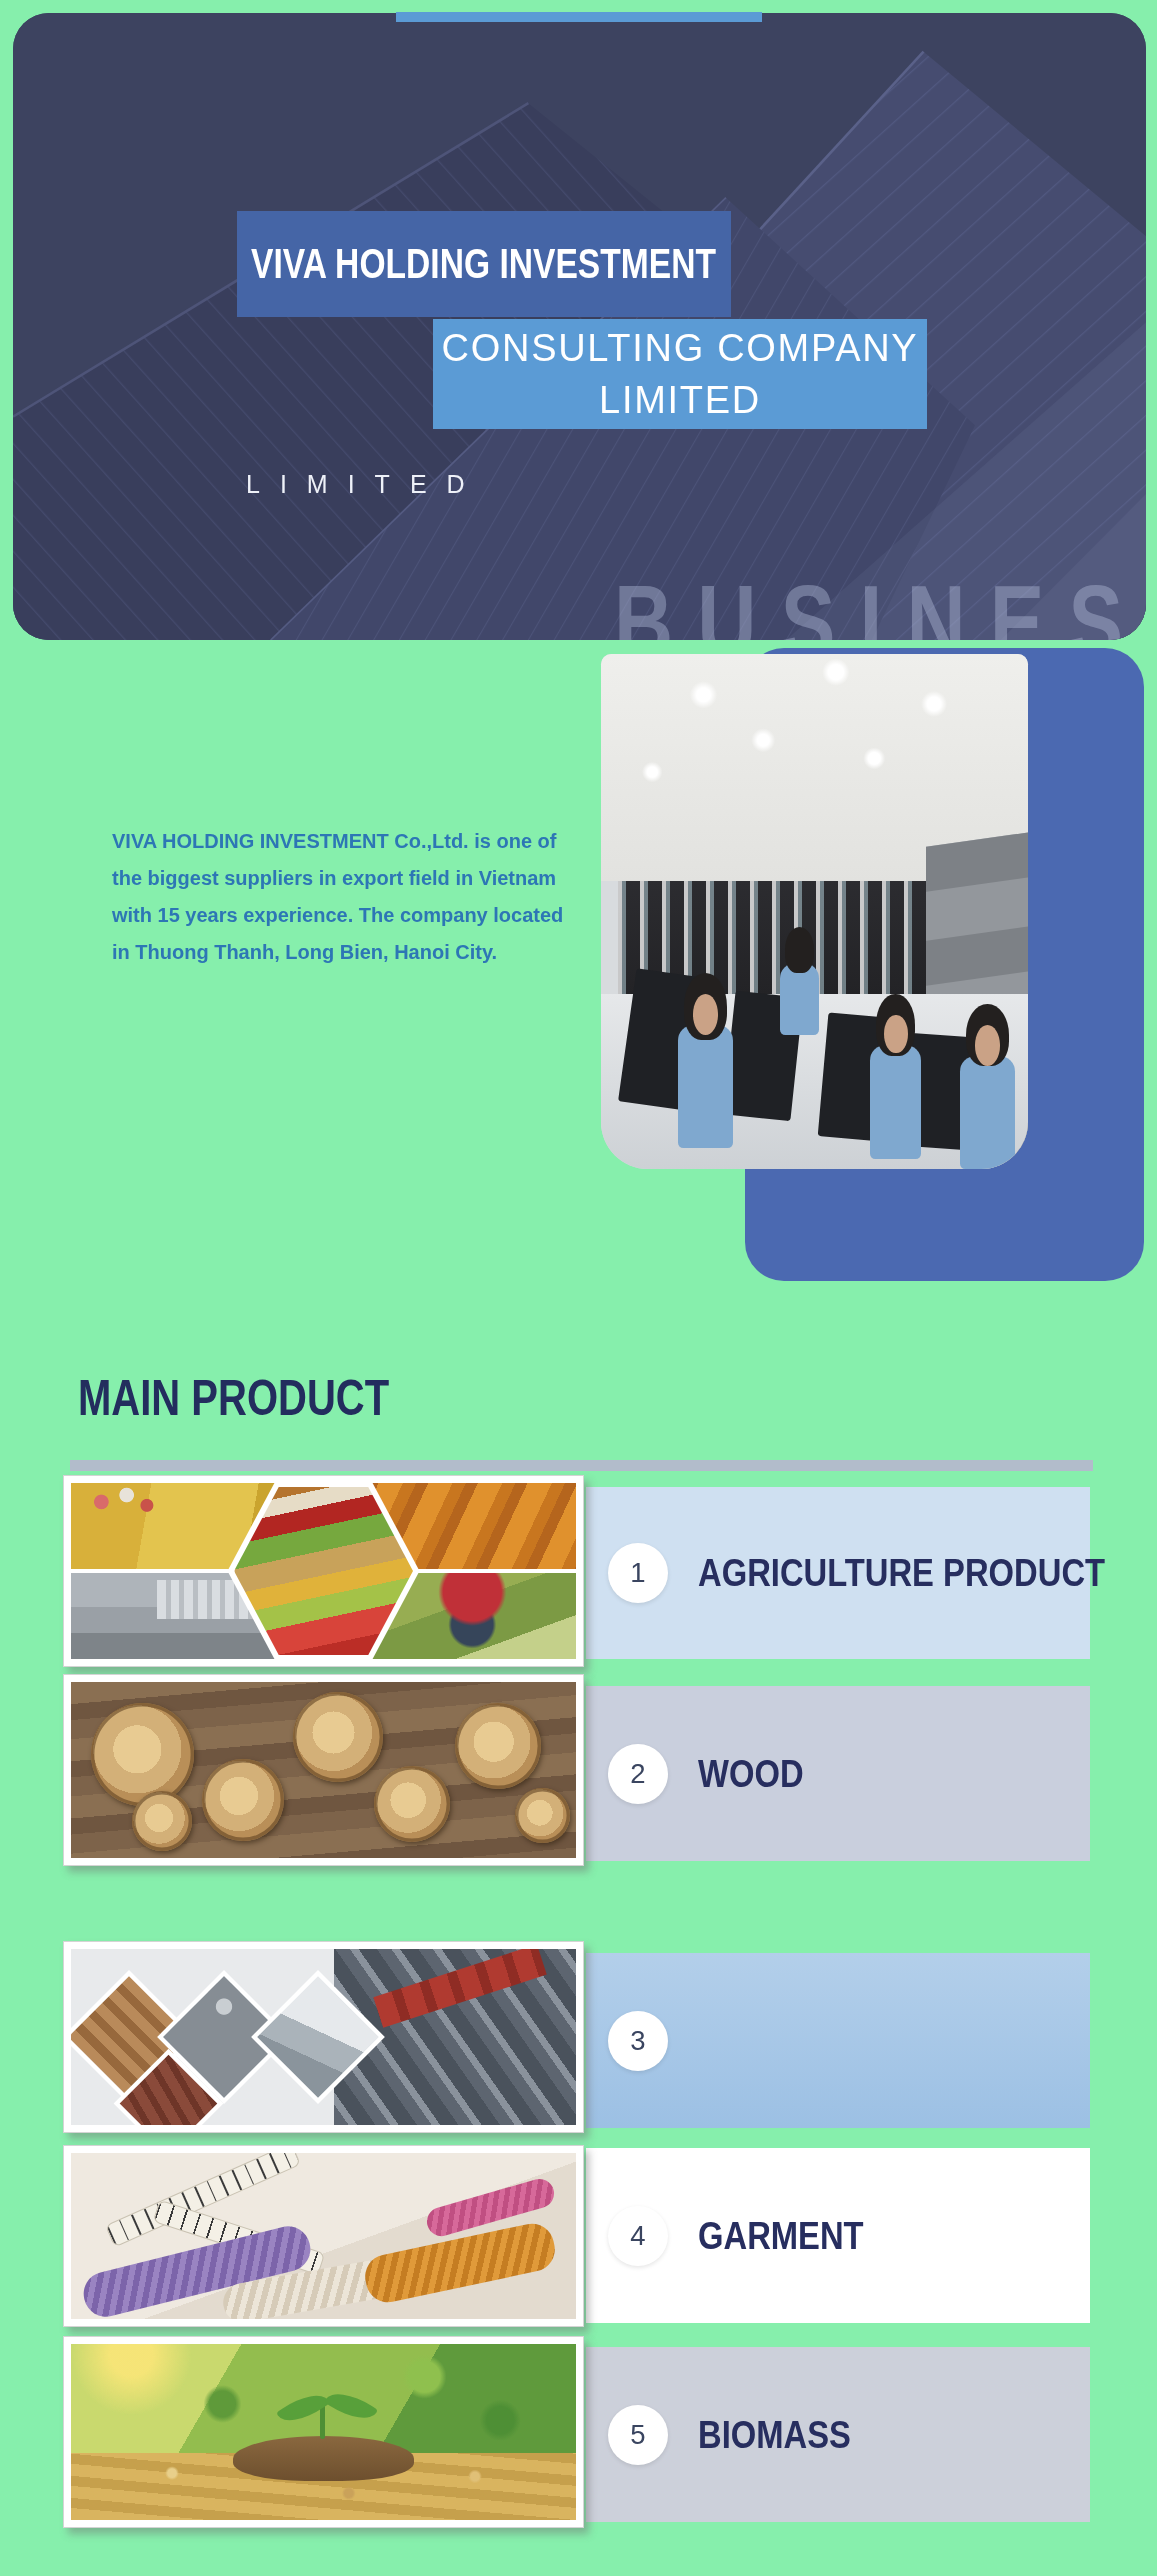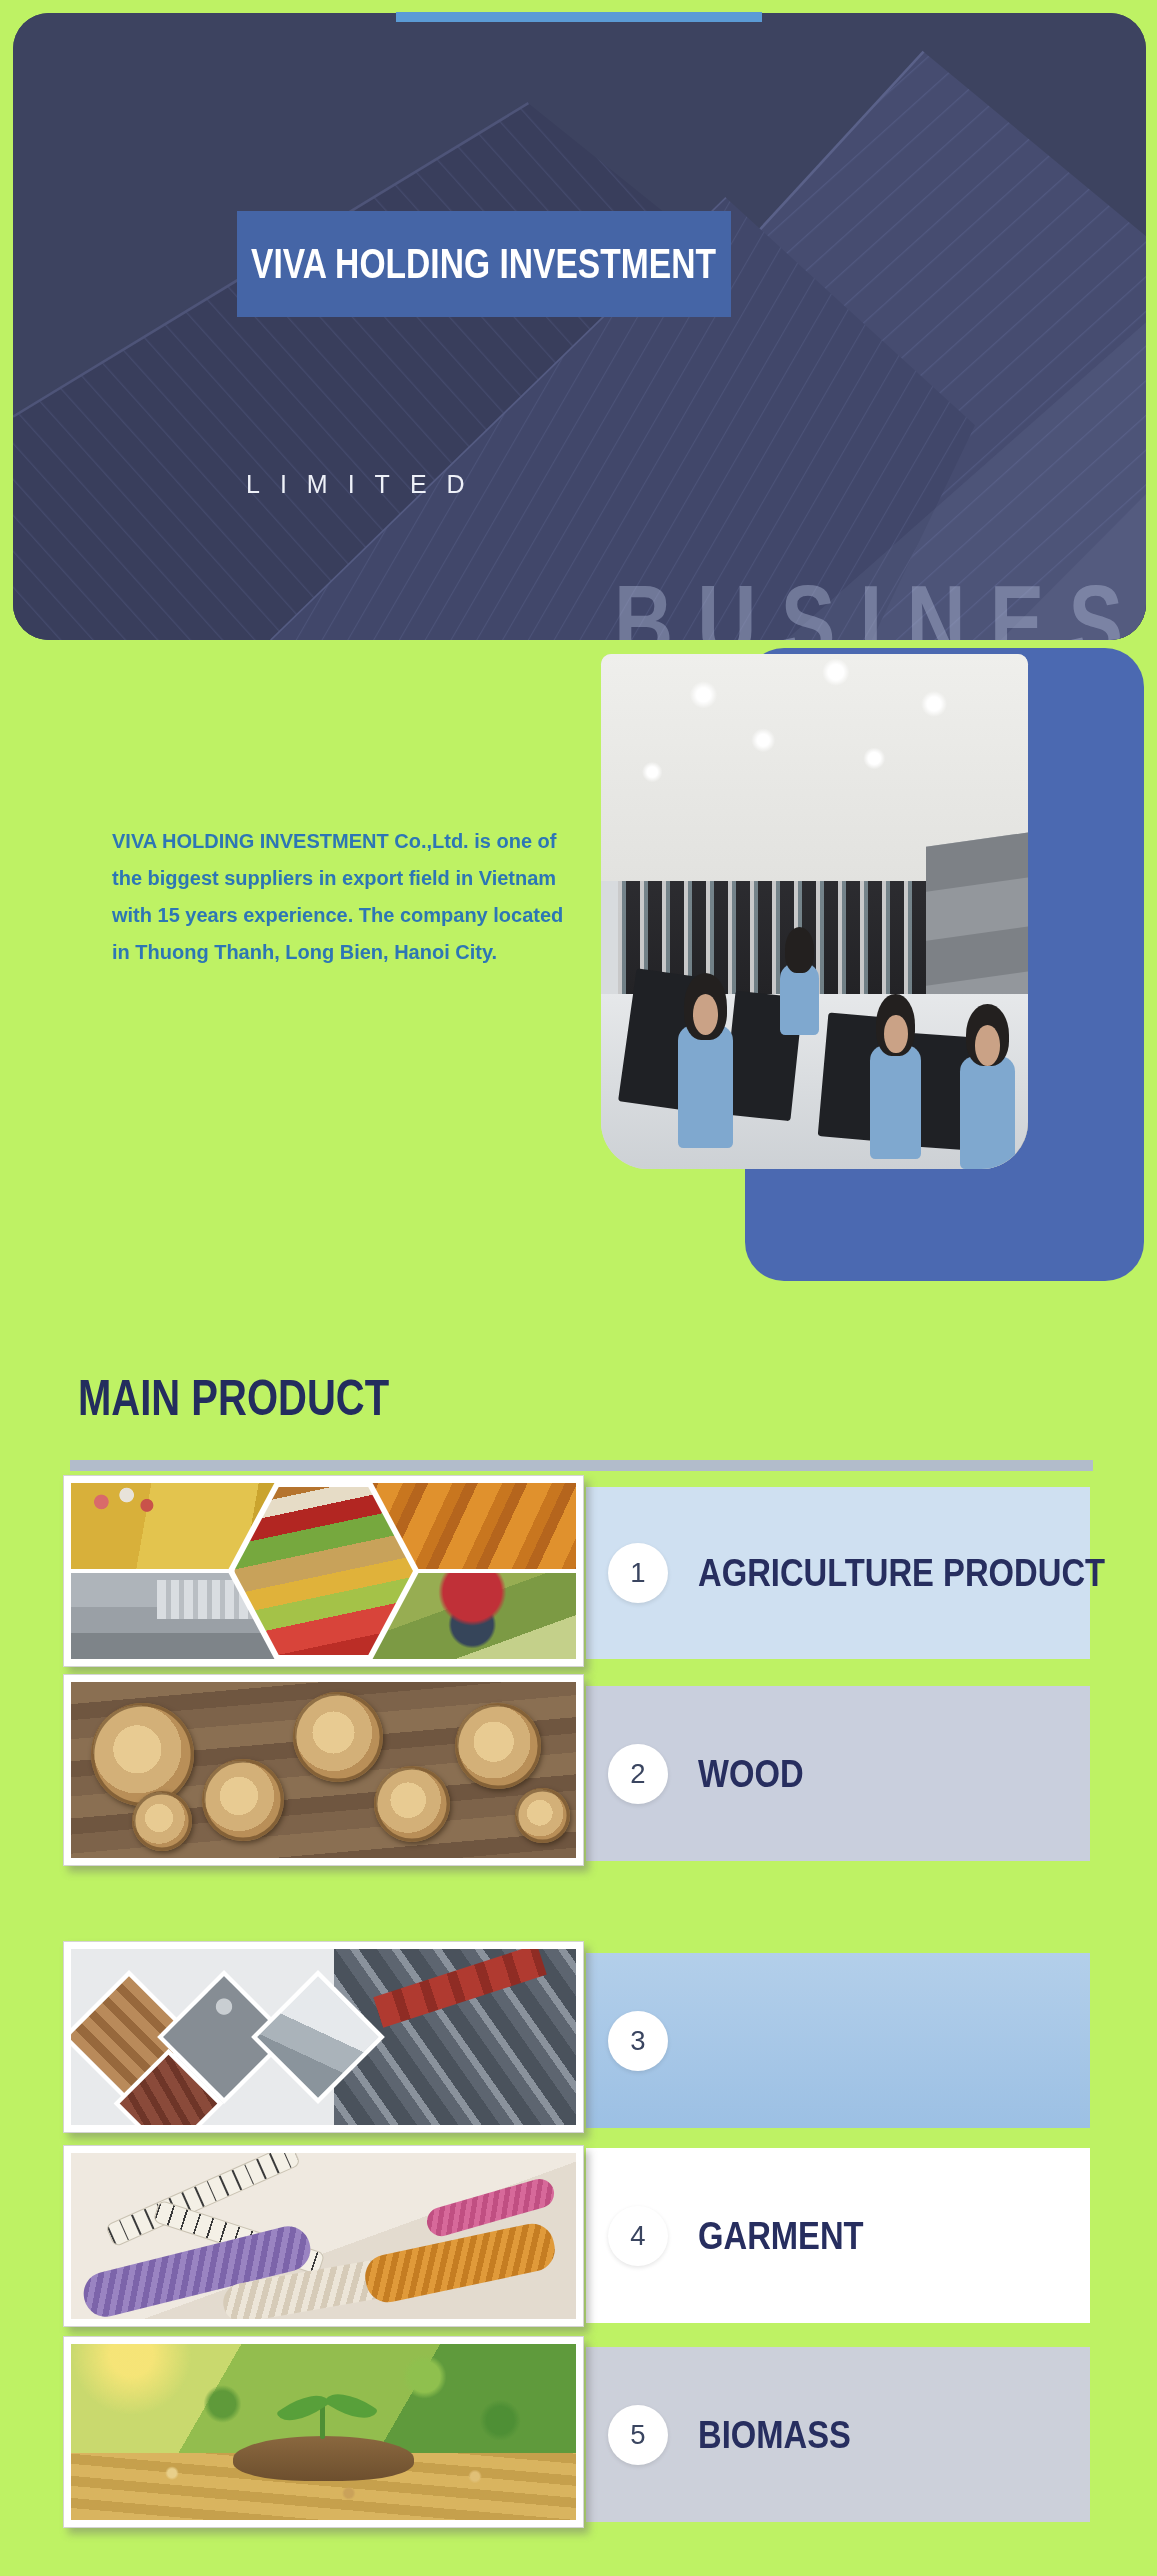--- a/index.html
+++ b/index.html
@@ -1,16 +1,16 @@
 <!DOCTYPE html>
 <html style="font-size:13.7px"><head>
 <meta charset="utf-8">
 <style>
   html,body{margin:0;padding:0;background:#ffffff;}
-  .page{position:relative;width:1157px;height:2576px;background:#bef264;overflow:hidden;
+  .page{position:relative;width:1157px;height:2576px;background:#86efac;overflow:hidden;
         font-family:"Liberation Sans",sans-serif;}
   .abs{position:absolute;}
 
   
   .hero{left:13px;top:13px;width:1133px;height:627px;border-radius:36px;
         background:#3d4360;overflow:hidden;z-index:1;}
   .facade{position:absolute;left:0;top:0;width:100%;height:100%;}
   .top-accent{left:396px;top:12px;width:366px;height:10.3px;background:#5b9bd5;z-index:3;}
   .title-box{left:224px;top:198px;width:494px;height:106px;background:#4565a6;
              display:flex;align-items:center;justify-content:center;z-index:2;}
@@ -176,20 +176,24 @@
       <line x1="600" y1="105" x2="0" y2="470" stroke="#4e5478" stroke-width="3"></line>
       <polygon points="300,730 830,215 1120,480 1000,730" fill="url(#pC)"></polygon>
       <line x1="830" y1="215" x2="300" y2="730" stroke="#545b82" stroke-width="2"></line>
       <polygon points="1150,730 1319,560 1319,730" fill="#4e5478"></polygon>
       <polygon points="900,730 1319,360 1319,730" fill="rgba(170,180,212,0.08)"></polygon>
     </svg>
 
     <div class="abs title-box">
       <span class="sqz">VIVA HOLDING INVESTMENT</span>
     </div>
+    <div class="abs subtitle-box">
+      <div>CONSULTING COMPANY</div>
+      <div>LIMITED</div>
+    </div>
     <div class="abs profile-label">LIMITED</div>
     <div class="abs watermark">
       <span class="sqz-l">BUSINESS</span>
     </div>
   </section>
   <div class="abs top-accent"></div>
 
   <div class="abs blue-shape"></div>
   <div class="abs office-photo">
     <div class="ph-ceiling"></div>

